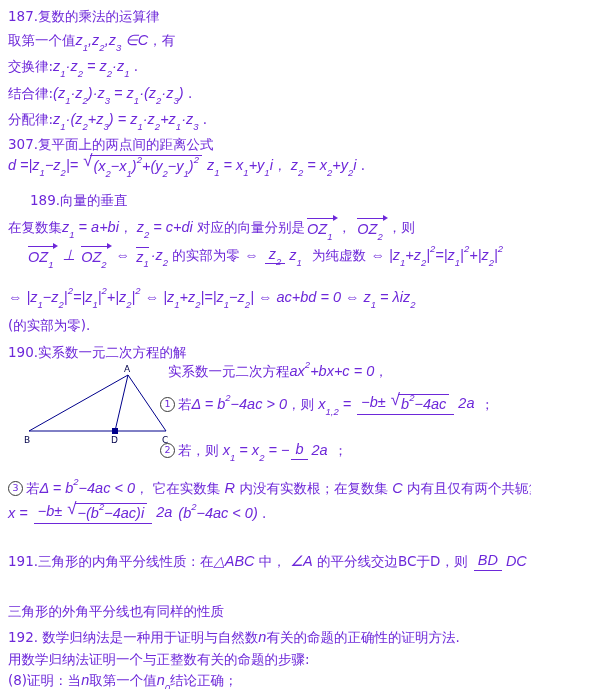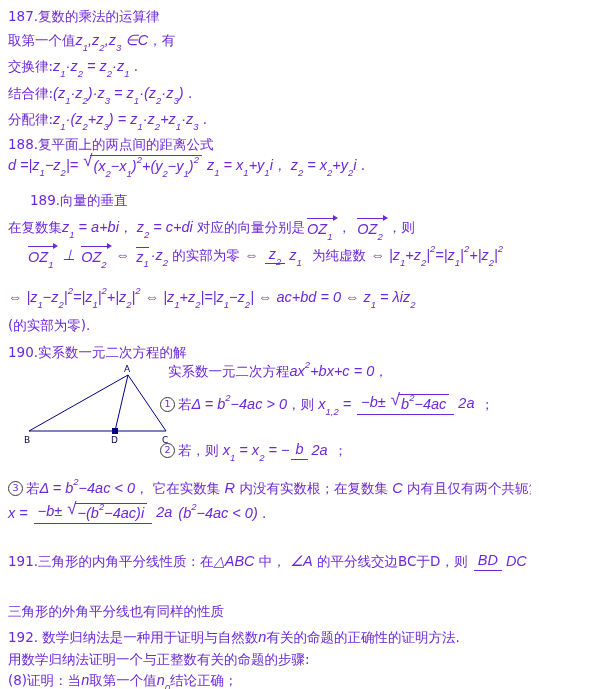--- a/index.html
+++ b/index.html
@@ -33,21 +33,21 @@
 </head>
 <body>
 
 <div class="page">
 
   <div class="line" style="top:8px;left:8px"><span class="t">187.复数的乘法的运算律</span></div>
   <div class="line" style="top:31px;left:8px"><span class="t">取第一个值</span><span class="m">z<sub>1</sub>,z<sub>2</sub>,z<sub>3</sub> ∈C</span><span class="t">，有</span></div>
   <div class="line" style="top:57px;left:8px"><span class="t">交换律:</span><span class="m">z<sub>1</sub>·z<sub>2</sub> = z<sub>2</sub>·z<sub>1</sub></span><span class="t"> .</span></div>
   <div class="line" style="top:84px;left:8px"><span class="t">结合律:</span><span class="m">(z<sub>1</sub>·z<sub>2</sub>)·z<sub>3</sub> = z<sub>1</sub>·(z<sub>2</sub>·z<sub>3</sub>)</span><span class="t"> .</span></div>
   <div class="line" style="top:110px;left:8px"><span class="t">分配律:</span><span class="m">z<sub>1</sub>·(z<sub>2</sub>+z<sub>3</sub>) = z<sub>1</sub>·z<sub>2</sub>+z<sub>1</sub>·z<sub>3</sub></span><span class="t"> .</span></div>
-  <div class="line" style="top:136px;left:8px"><span class="t">188.复平面上的两点间的距离公式</span></div>
+  <div class="line" style="top:136px;left:8px"><span class="t">307.复平面上的两点间的距离公式</span></div>
   <div class="line" style="top:155px;left:8px"><span class="m">d =|z<sub>1</sub>−z<sub>2</sub>|= </span><span class="sqrt"><span class="rs m" style="font-style: normal;">√</span><span class="rb"><span class="m">(x<sub>2</sub>−x<sub>1</sub>)<sup>2</sup>+(y<sub>2</sub>−y<sub>1</sub>)<sup>2</sup></span></span></span><span class="m"> z<sub>1</sub> = x<sub>1</sub>+y<sub>1</sub>i</span><span class="t">， </span><span class="m">z<sub>2</sub> = x<sub>2</sub>+y<sub>2</sub>i</span><span class="t"> .</span></div>
   <div class="line" style="top:192px;left:30px"><span class="t">189.向量的垂直</span></div>
   <div class="line" style="top:216px;left:8px"><span class="t">在复数集</span><span class="m">z<sub>1</sub> = a+bi</span><span class="t">， </span><span class="m">z<sub>2</sub> = c+di</span><span class="t"> 对应的向量分别是</span><span class="vec"><span class="m">OZ<sub>1</sub></span></span><span class="t">， </span><span class="vec"><span class="m">OZ<sub>2</sub></span></span><span class="t">，则</span></div>
   <div class="line" style="top:244px;left:26px"><span class="vec"><span class="m">OZ<sub>1</sub></span></span><span class="m"> ⊥ </span><span class="vec"><span class="m">OZ<sub>2</sub></span></span><span class="m"> ⇔ </span><span class="over"><span class="m">z<sub>1</sub></span></span><span class="m">·z<sub>2</sub></span><span class="t"> 的实部为零 </span><span class="m">⇔ </span><span class="frac"><span class="fn"><span class="m">z<sub>2</sub></span></span><span class="fd"><span class="m">z<sub>1</sub></span></span></span><span class="t"> 为纯虚数 </span><span class="m">⇔ |z<sub>1</sub>+z<sub>2</sub>|<sup>2</sup>=|z<sub>1</sub>|<sup>2</sup>+|z<sub>2</sub>|<sup>2</sup></span></div>
   <div class="line" style="top:288px;left:8px"><span class="m">⇔ |z<sub>1</sub>−z<sub>2</sub>|<sup>2</sup>=|z<sub>1</sub>|<sup>2</sup>+|z<sub>2</sub>|<sup>2</sup> ⇔ |z<sub>1</sub>+z<sub>2</sub>|=|z<sub>1</sub>−z<sub>2</sub>| ⇔ ac+bd = 0 ⇔ z<sub>1</sub> = λiz<sub>2</sub></span></div>
   <div class="line" style="top:317px;left:8px"><span class="t">(的实部为零).</span></div>
   <div class="line" style="top:344px;left:8px"><span class="t">190.实系数一元二次方程的解</span></div>
 
   <svg class="fig" width="162" height="86" viewBox="0 0 162 86">
     <line x1="11" y1="68" x2="110" y2="12" stroke="#00008B" stroke-width="1"></line>

